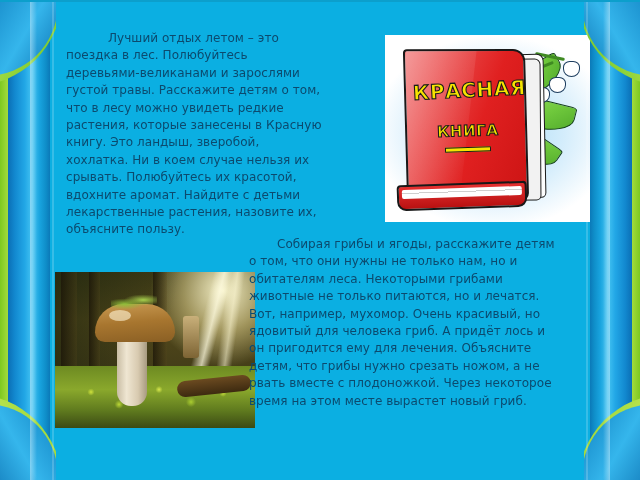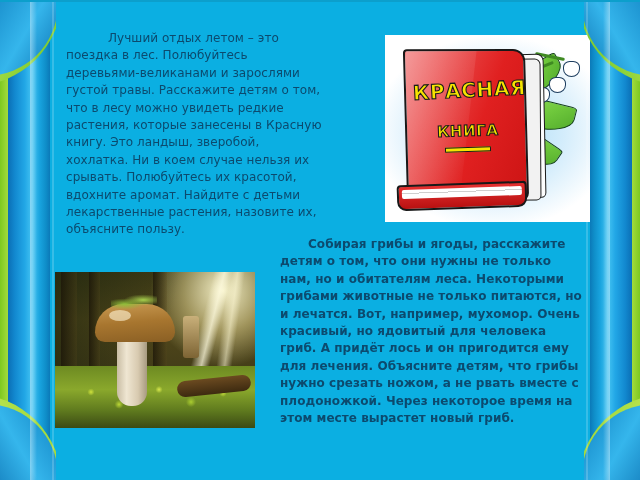--- a/index.html
+++ b/index.html
@@ -107,26 +107,25 @@
     text-align: left;
   }
   #para-1 {
     left: 66px;
     top: 30px;
     width: 258px;
     z-index: 12;
     text-indent: 42px;
   }
   #para-2 {
-    left: 280px;
+    left: 249px;
     top: 236px;
     width: 306px;
     z-index: 14;
     text-indent: 28px;
-    font-weight: bold;
   }
 
   
   #pic-red-book {
     position: absolute;
     left: 385px;
     top: 35px;
     width: 210px;
     height: 187px;
     z-index: 10;

